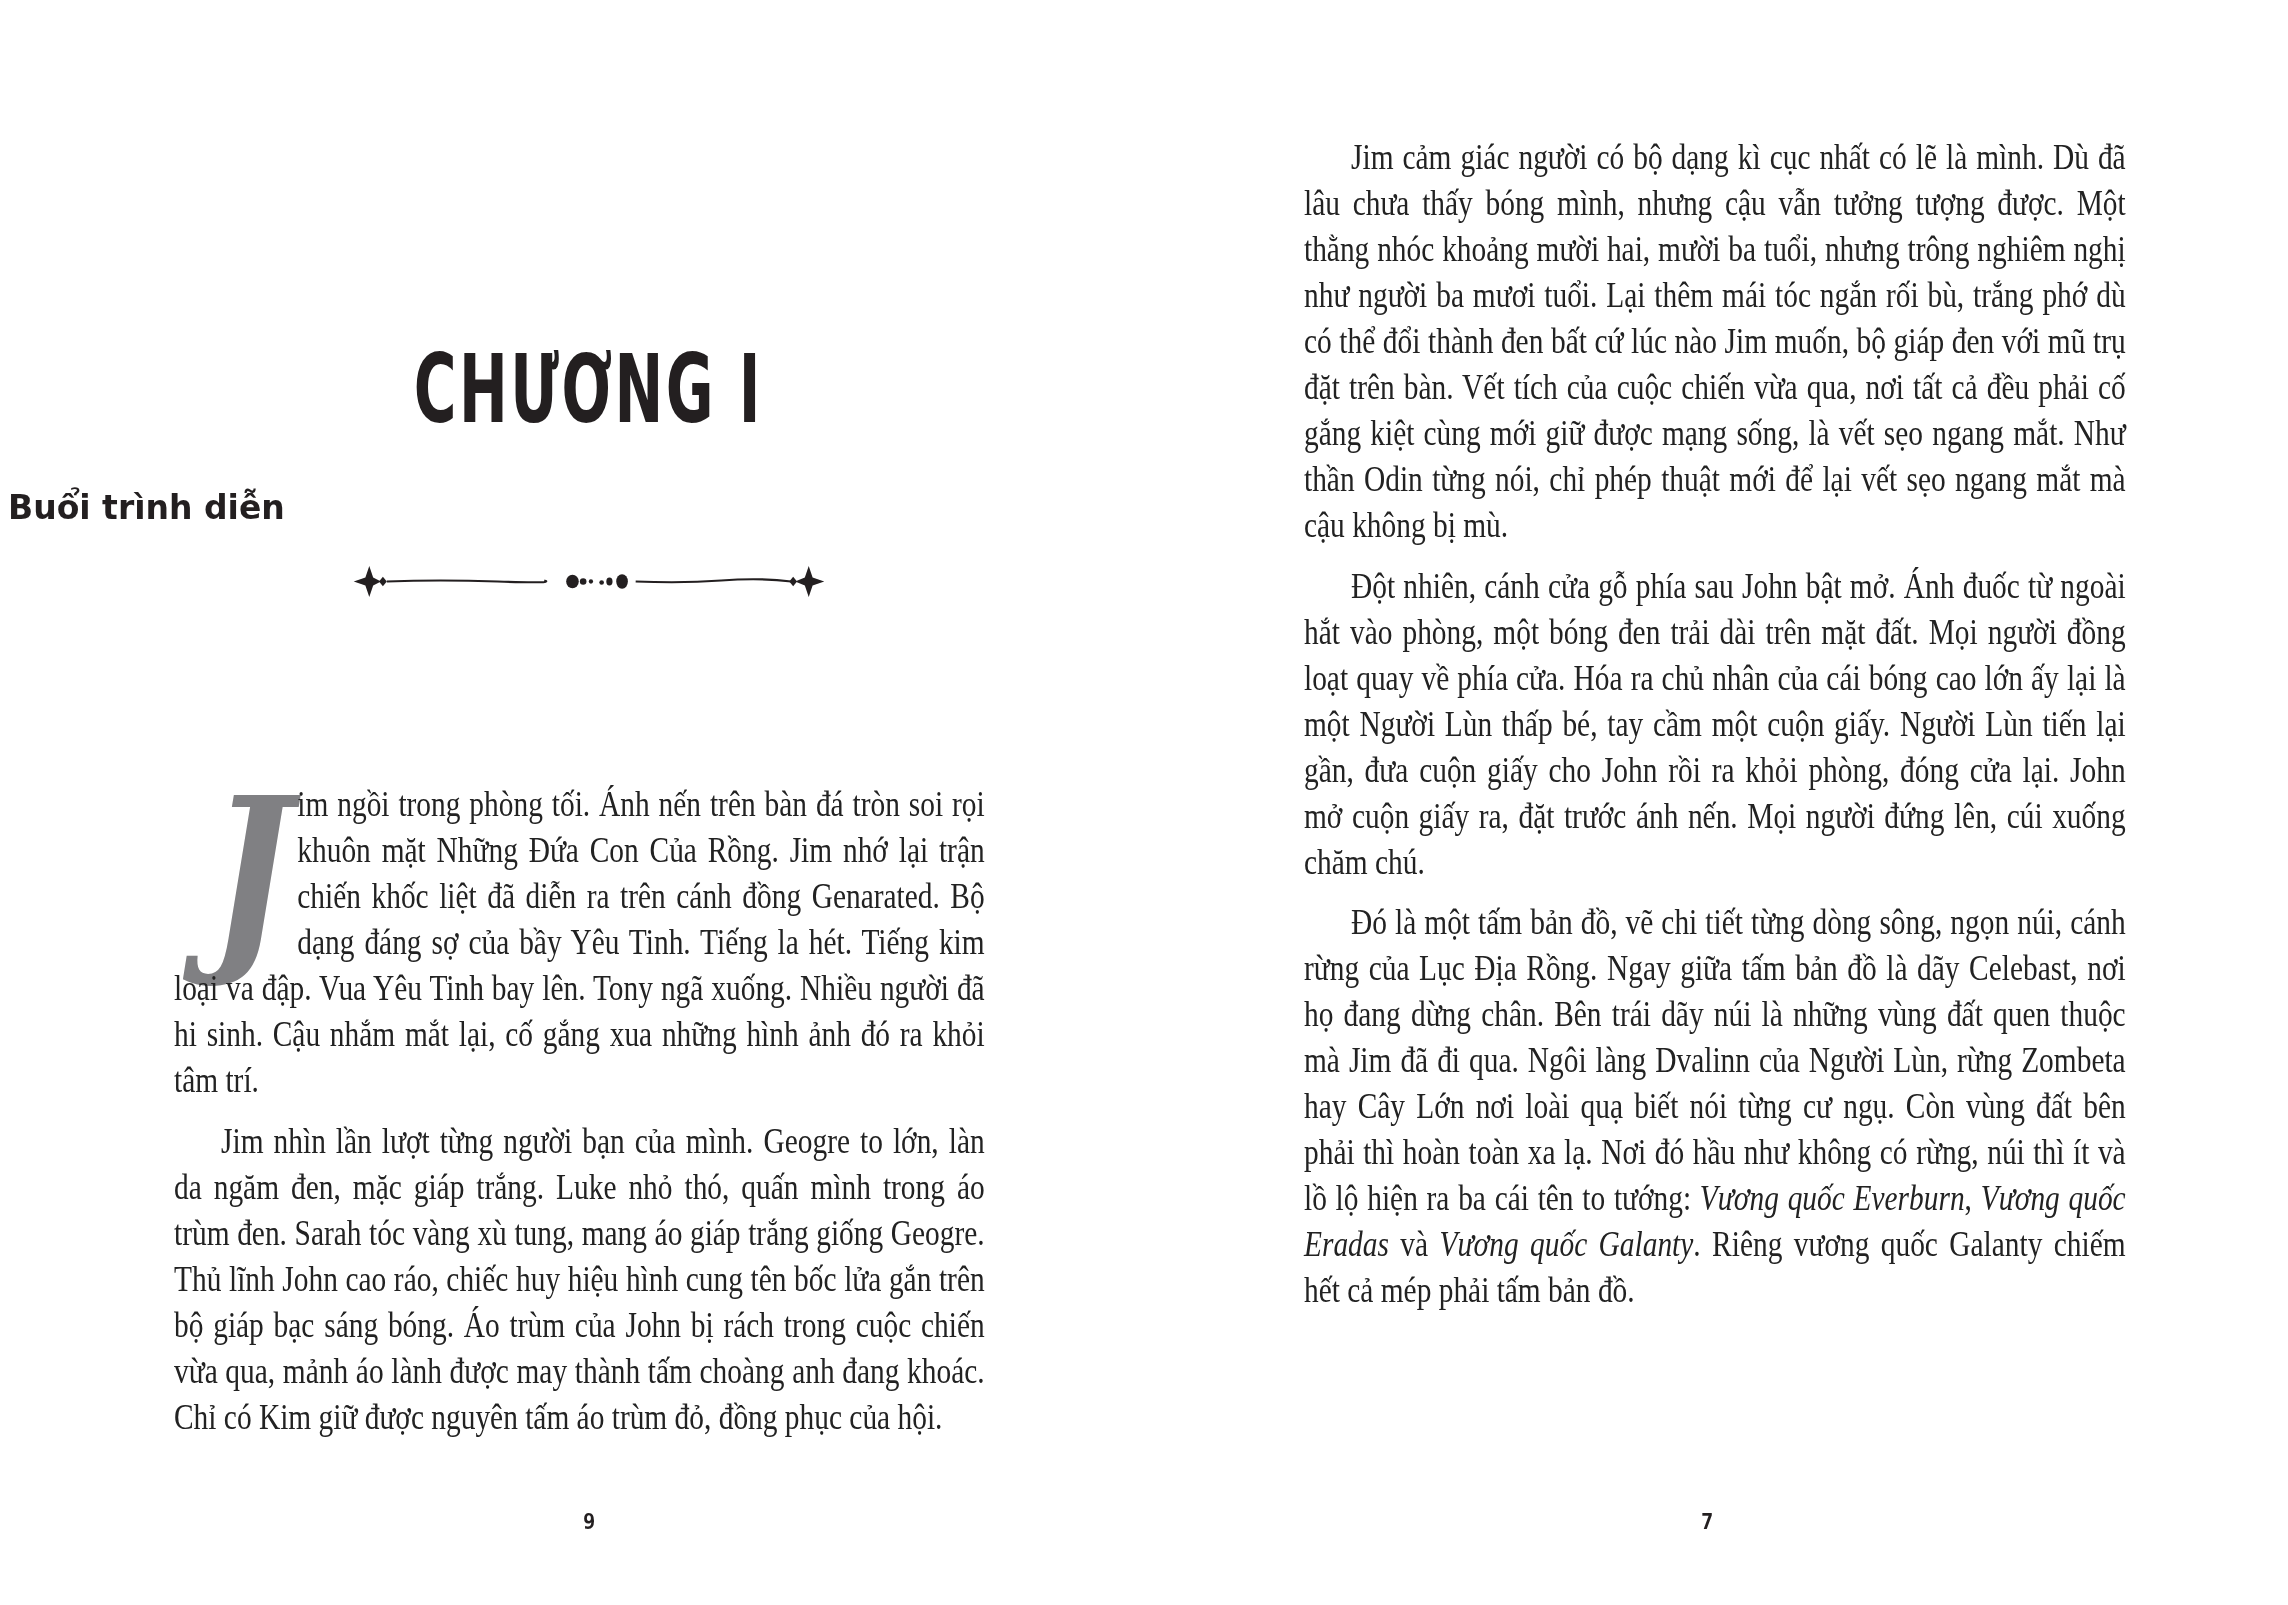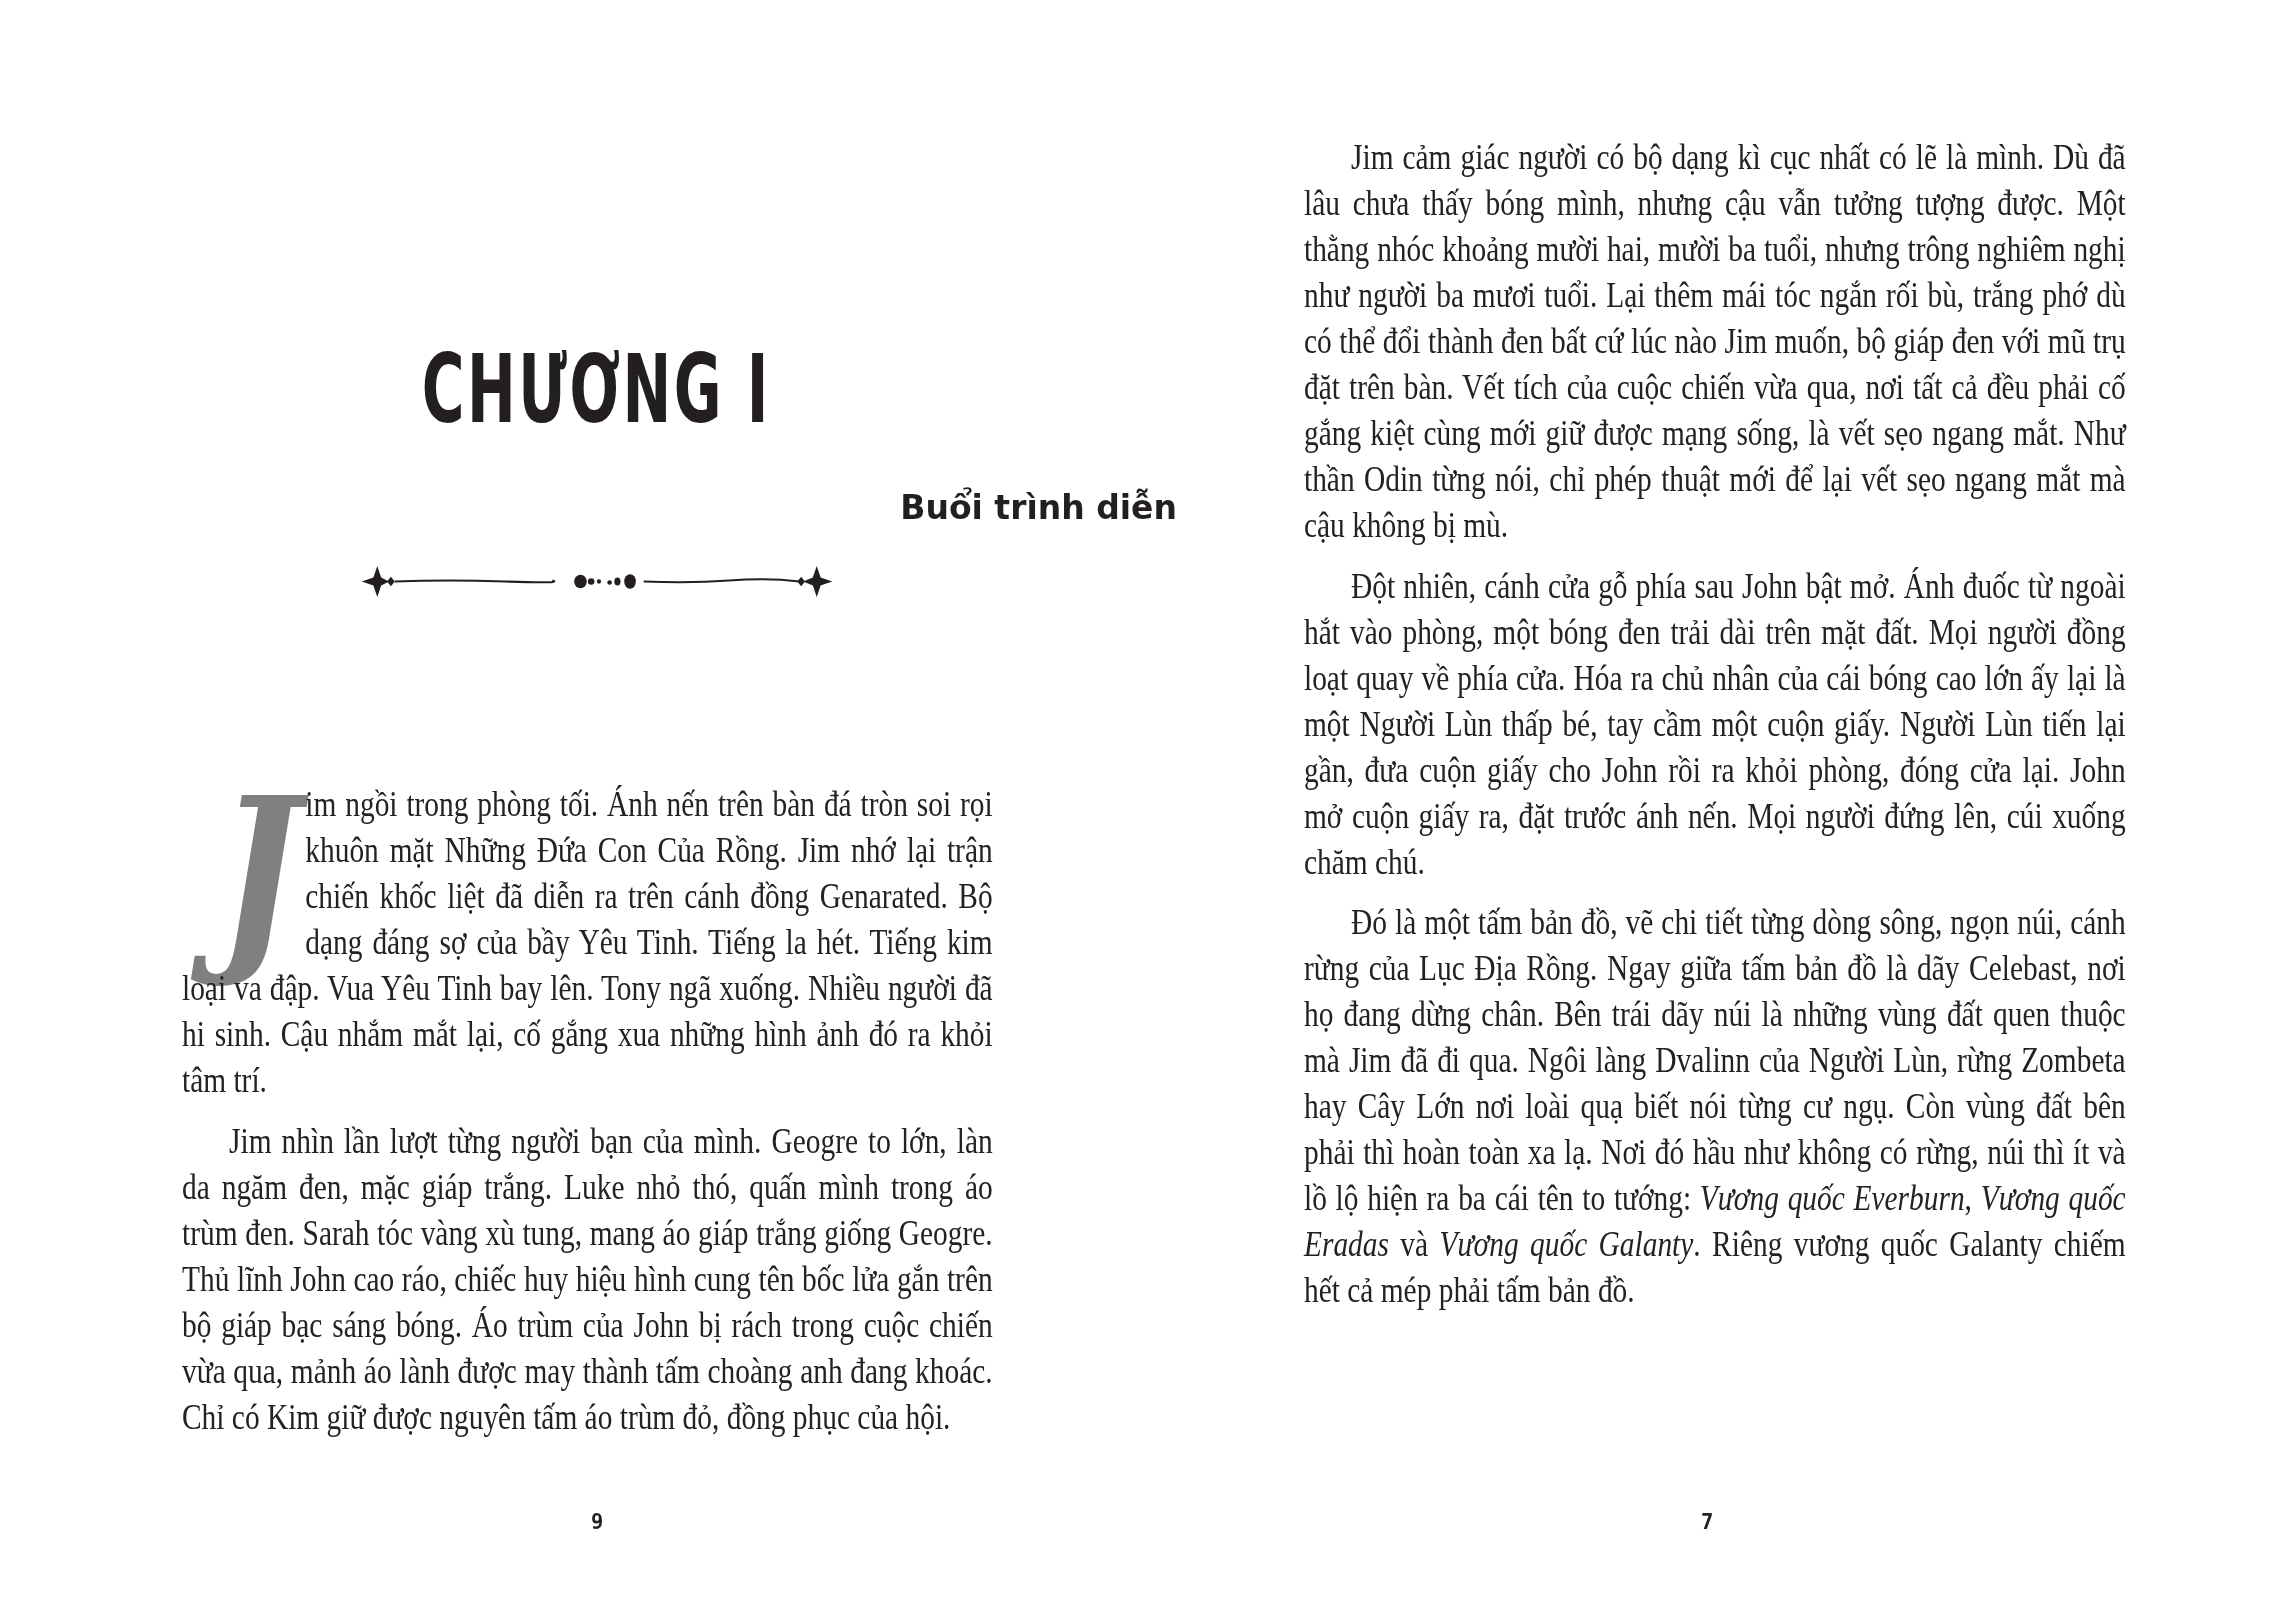--- a/index.html
+++ b/index.html
@@ -13,21 +13,21 @@
     position: relative;
     overflow: hidden;
     font-family: "Liberation Serif", "DejaVu Serif", serif;
     color: #1e1e1e;
   }
   .page {
     position: absolute;
     top: 0;
     height: 1605px;
   }
-  .page-left { left: 16px; width: 1144px; }
+  .page-left { left: 8px; width: 1144px; }
   .page-right { left: 1145px; width: 1144px; }
 
   .chapter-title {
     position: absolute;
     left: 0;
     width: 1161px;
     top: 343px;
     text-align: center;
     font-family: "DejaVu Sans", sans-serif;
     font-weight: bold;
@@ -36,21 +36,21 @@
     transform: scaleX(0.62);
     transform-origin: 580px 50%;
     color: #231f20;
     line-height: 1;
   }
   .chapter-subtitle {
     position: absolute;
     left: 0;
     width: 1161px;
     top: 488px;
-    text-align: right;
+    text-align: left;
     font-family: "DejaVu Sans", sans-serif;
     font-weight: bold;
     font-size: 33px;
     color: #231f20;
     line-height: 1.2;
   }
   .ornament {
     position: absolute;
     left: 343px;
     top: 564px;

